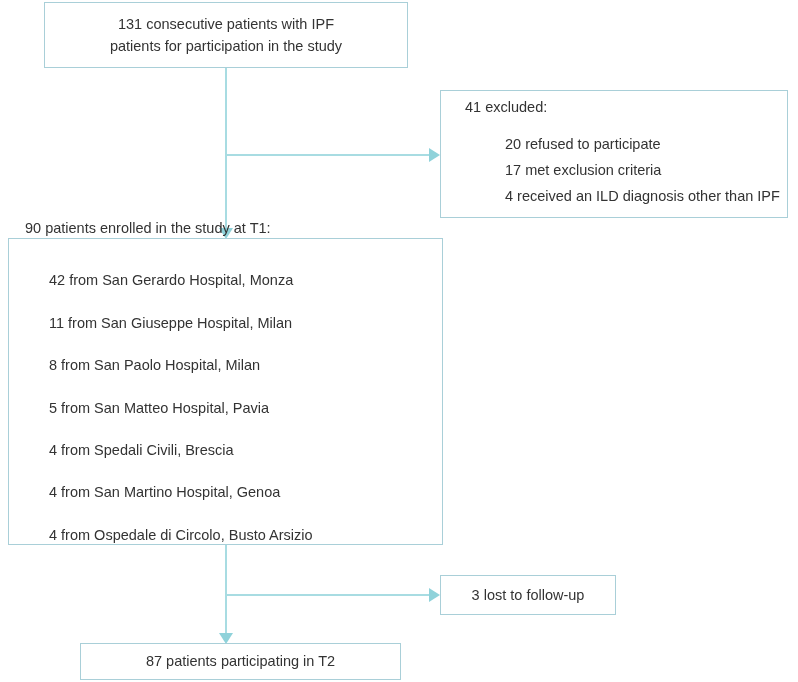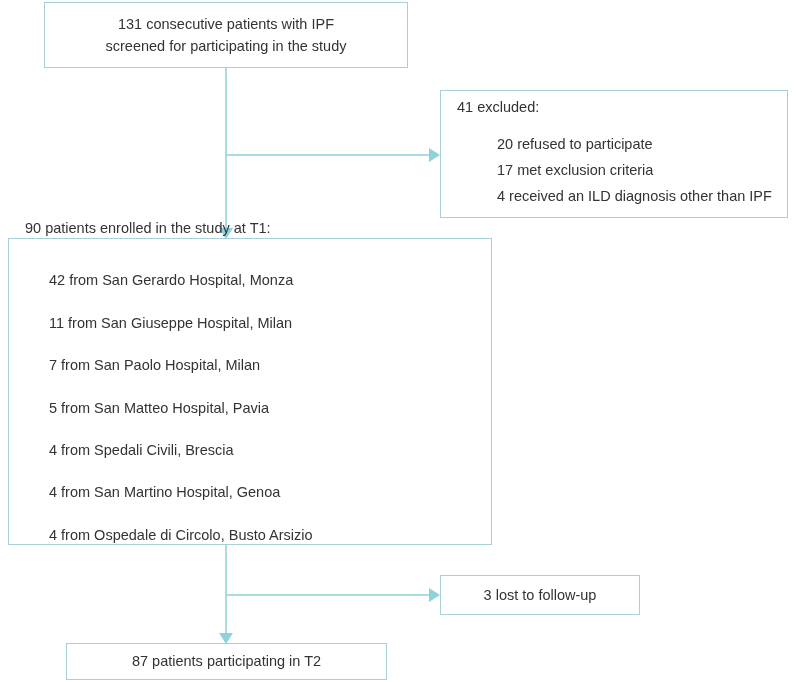--- a/index.html
+++ b/index.html
@@ -38,24 +38,24 @@
   .box.left {
     display: flex;
     flex-direction: column;
     justify-content: center;
   }
 
   .box-line { white-space: nowrap; }
 
   
   #box-screened { left: 44px;  top: 2px;   width: 364px; height: 66px; }
-  #box-excluded { left: 440px; top: 90px;  width: 348px; height: 128px; padding: 12px 0 12px 16px; }
-  #box-enrolled { left: 8px;   top: 238px; width: 484px; height: 307px; padding: 14px 0 14px 16px; }
-  #box-lost     { left: 440px; top: 575px; width: 200px; height: 40px; }
-  #box-t2       { left: 66px;  top: 643px; width: 321px; height: 37px; }
+  #box-excluded { left: 440px; top: 90px;  width: 348px; height: 128px; padding: 12px 0 12px 24px; }
+  #box-enrolled { left: 8px;   top: 238px; width: 435px; height: 307px; padding: 14px 0 14px 16px; }
+  #box-lost     { left: 440px; top: 575px; width: 176px; height: 40px; }
+  #box-t2       { left: 80px;  top: 643px; width: 321px; height: 37px; }
 
   .heading-line { margin-bottom: 10px; }
   .sub-list { margin-left: 24px; }
   .sub-list .box-line { margin: 20px 0; }
   #box-excluded .sub-list .box-line { margin: 4px 16px; }
 
   
   .conn {
     position: absolute;
     background: #a8dce2;
@@ -92,21 +92,21 @@
   #arrow-to-lost   { left: 429px; top: 588px; }
   #arrow-to-t2     { left: 219px; top: 633px; }
 </style>
 </head>
 <body>
 
 <div id="flowchart">
 
   <div class="box center" id="box-screened">
     <div class="box-line">131 consecutive patients with IPF</div>
-    <div class="box-line">screened for participating in the study</div>
+    <div class="box-line">patients for participation in the study</div>
   </div>
 
   <div class="conn conn-v" id="v-screened-enrolled"></div>
   <div class="conn conn-h" id="h-to-excluded"></div>
   <div class="arrow-right" id="arrow-to-excluded"></div>
   <div class="arrow-down" id="arrow-to-enrolled"></div>
 
   <div class="box left" id="box-excluded">
     <div class="box-line heading-line">41 excluded:</div>
     <div class="sub-list">
@@ -114,21 +114,21 @@
       <div class="box-line">17 met exclusion criteria</div>
       <div class="box-line"> 4 received an ILD diagnosis other than IPF</div>
     </div>
   </div>
 
   <div class="box left" id="box-enrolled">
     <div class="box-line heading-line">90 patients enrolled in the study at T1:</div>
     <div class="sub-list">
       <div class="box-line">42 from San Gerardo Hospital, Monza</div>
       <div class="box-line">11 from San Giuseppe Hospital, Milan</div>
-      <div class="box-line">7 from San Paolo Hospital, Milan</div>
+      <div class="box-line">8 from San Paolo Hospital, Milan</div>
       <div class="box-line">5 from San Matteo Hospital, Pavia</div>
       <div class="box-line">4 from Spedali Civili, Brescia</div>
       <div class="box-line">4 from San Martino Hospital, Genoa</div>
       <div class="box-line">4 from Ospedale di Circolo, Busto Arsizio</div>
     </div>
   </div>
 
   <div class="conn conn-v" id="v-enrolled-t2"></div>
   <div class="conn conn-h" id="h-to-lost"></div>
   <div class="arrow-right" id="arrow-to-lost"></div>

